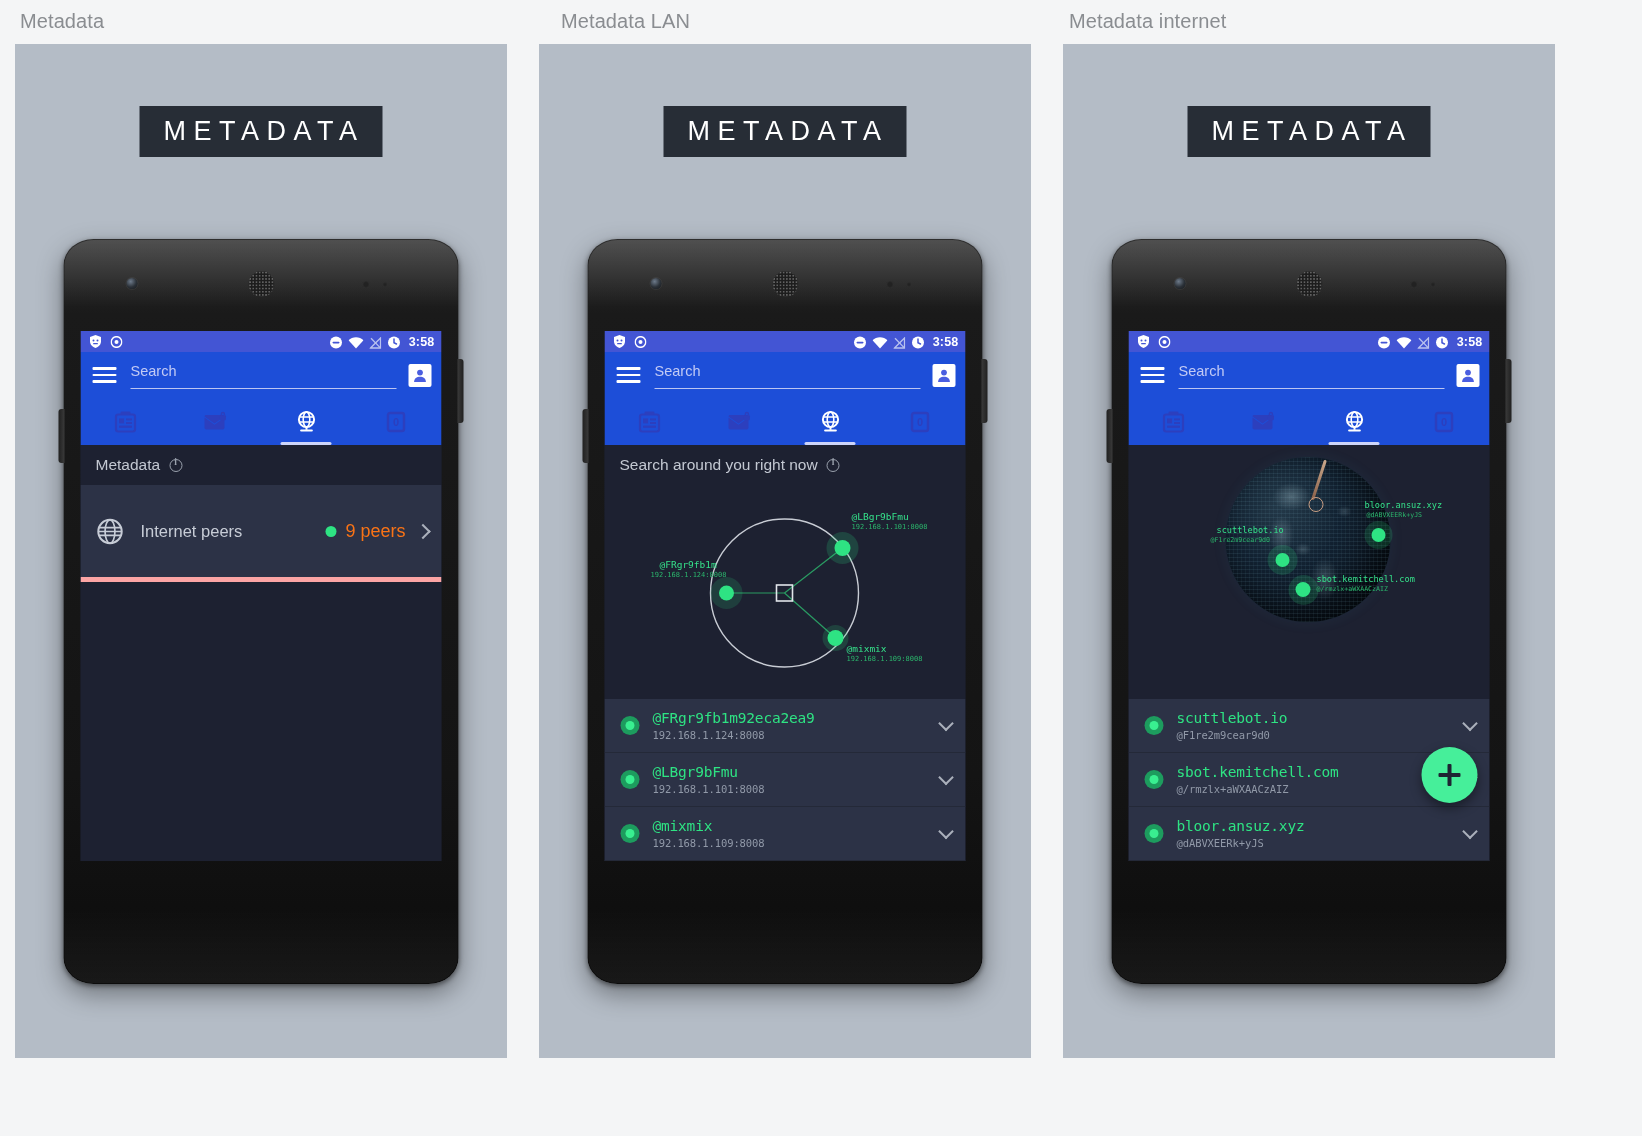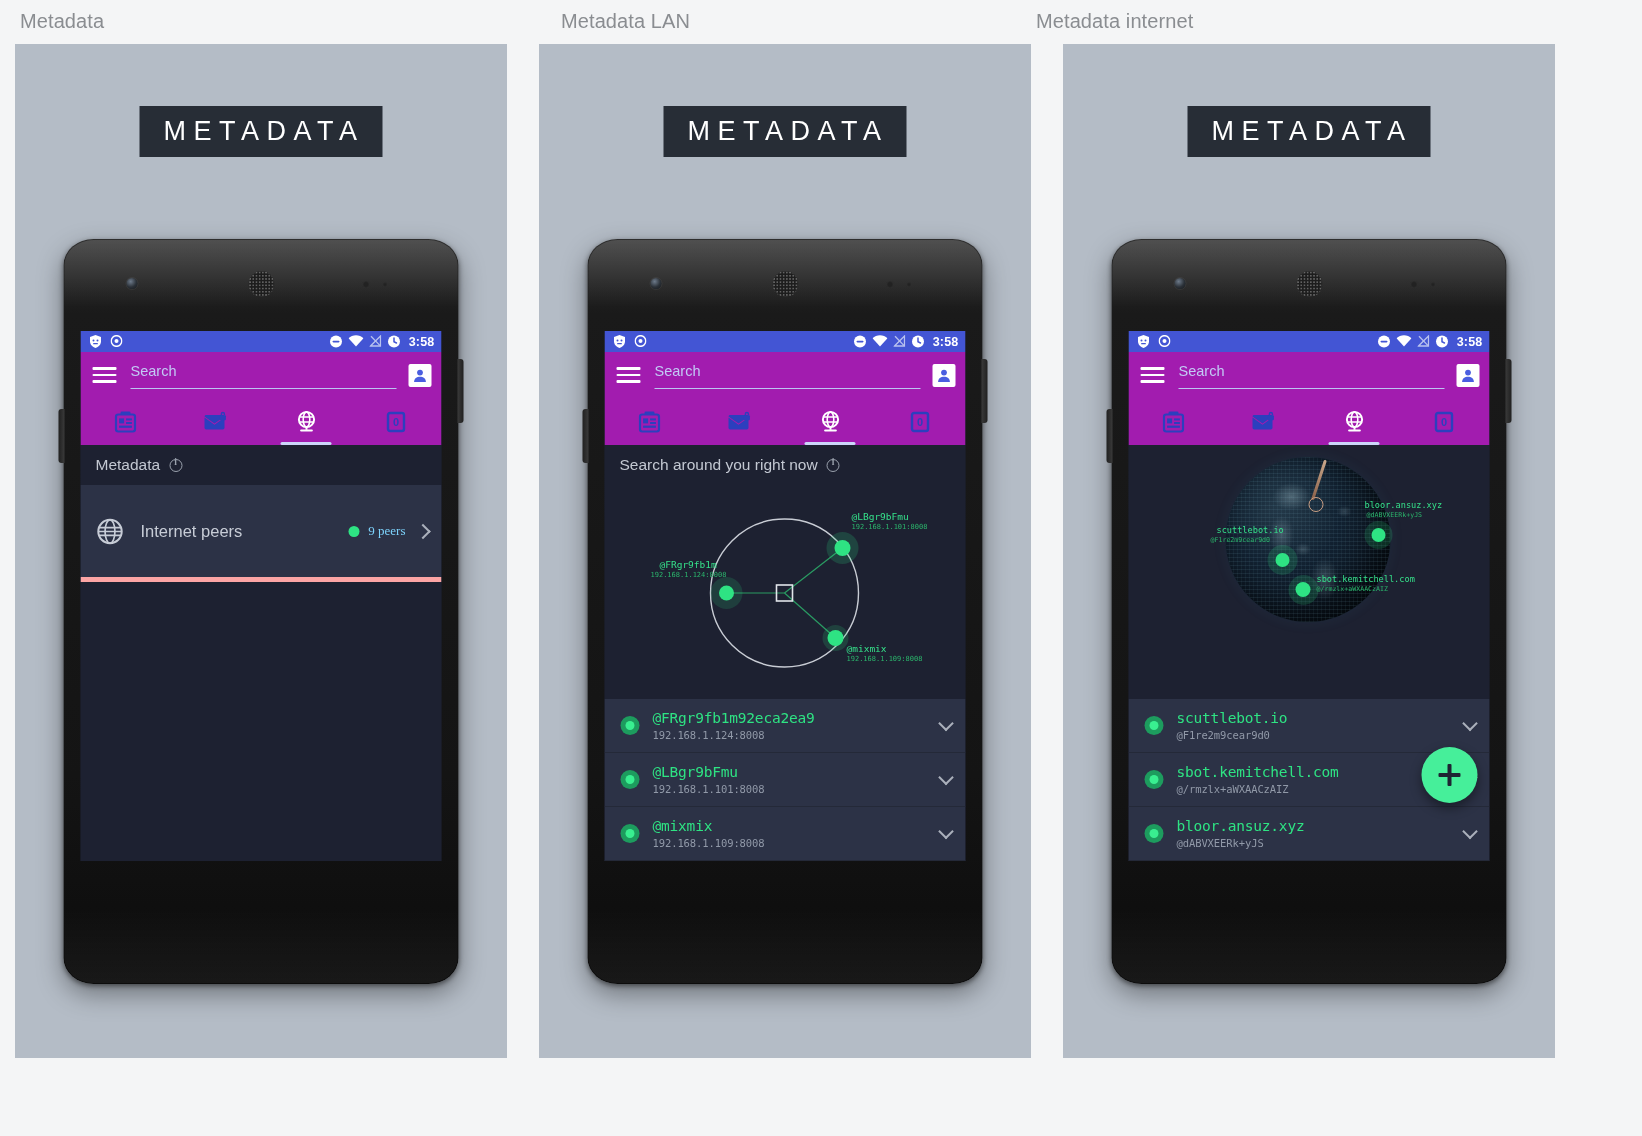--- a/index.html
+++ b/index.html
@@ -16,21 +16,21 @@
   .panel.p1 { left: 15px; }
   .panel.p2 { left: 539px; }
   .panel.p3 { left: 1063px; }
 
   .panel-caption {
     position: absolute; top: 10px; font-size: 20px; color: #8a8d91;
     letter-spacing: .1px; white-space: nowrap;
   }
   .panel-caption.c1 { left: 20px; }
   .panel-caption.c2 { left: 545px; margin-left: 16px; }
-  .panel-caption.c3 { left: 1036px; }
+  .panel-caption.c3 { left: 1069px; }
 
   
   .logo {
     position: absolute; top: 62px; left: 50%; transform: translateX(-50%);
     background: #272d36; color: #ffffff;
     font-size: 27px; letter-spacing: 7.5px; font-weight: 300;
     padding: 12px 18px 12px 24px; line-height: 1;
     font-family: "Liberation Sans", sans-serif;
     white-space: nowrap;
   }
@@ -75,27 +75,27 @@
   .screen {
     position:absolute; top:92px; left:17px; width:361px; height:530px;
     background:#1d2131; overflow:hidden;
   }
 
   
   .statusbar {
     height:21px; background:#4355d4; display:flex; align-items:center;
     padding:0 7px 0 9px; color:#fff;
   }
-  .sb-left, .sb-right { display:flex; align-items:flex-start; gap:9px; }
+  .sb-left, .sb-right { display:flex; align-items:flex-end; gap:9px; }
   .sb-right { margin-left:auto; gap:6px; }
   .sb-time { font-size:12.5px; font-weight:bold; letter-spacing:.2px; margin-left:2px; }
   .sb-ico { display:block; }
 
   
-  .appbar { background:#a21caf; padding:0; }
+  .appbar { background:#1d4ed8; padding:0; }
   .appbar-top { height:46px; display:flex; align-items:center; padding:0 10px 0 12px; }
   .hamburger { width:24px; height:16px; display:flex; flex-direction:column; justify-content:space-between; cursor:pointer;}
   .hamburger span { display:block; height:2.6px; background:#fff; border-radius:1px; }
   .searchwrap { flex:1; margin:0 12px 0 14px; position:relative; padding-bottom:4px;}
   .searchwrap input {
     width:100%; background:transparent; border:none; outline:none;
     color:#fff; font-size:14.5px; font-family:"Liberation Sans", sans-serif;
     padding:2px 0 6px 0;
   }
   .searchwrap input::placeholder { color:#c2caf5; }
@@ -121,21 +121,21 @@
 
   
   .mrow {
     height:97px; background:#2c3246; display:flex; align-items:center;
     padding:0 13px 0 16px; border-bottom:5px solid #fca5a5;
   }
   .mrow-ico { width:27px; height:27px; flex:none; margin-right:17px; }
   .mrow-label { color:#c7ccd6; font-size:16.5px; flex:1; }
   .mrow-right { display:flex; align-items:center; gap:9px; }
   .dot { width:11px; height:11px; border-radius:50%; background:#2ee383; display:block; flex:none;}
-  .mrow-count { color:#7dd3fc; font-size:13px;font-family:Liberation Serif, serif; }
+  .mrow-count { color:#f97316; font-size:18px; }
   .chev-r { width:11px; height:11px; border-right:2.6px solid #aab0bb; border-top:2.6px solid #aab0bb;
     transform: rotate(45deg); margin-left:3px; }
 
   
   .netmap { height:218px; position:relative; }
   .nm-lbl { position:absolute; color:#35e08a; font-family:"DejaVu Sans Mono", monospace; white-space:nowrap; }
   .nm-name { font-size:9.5px; }
   .nm-addr { font-size:7px; color:#2bb56c; }
 
   

